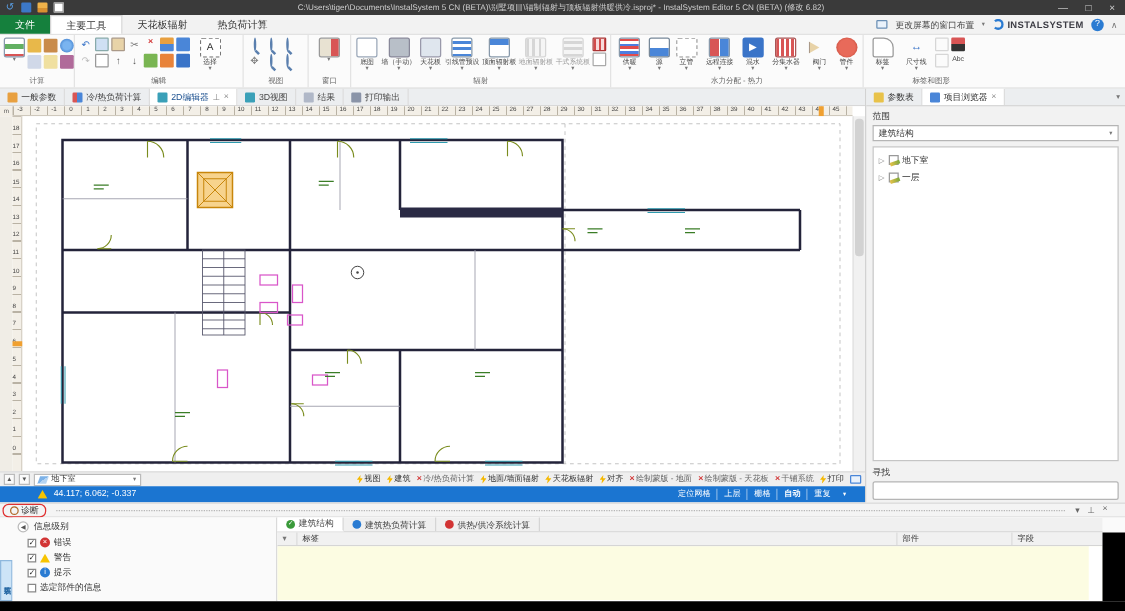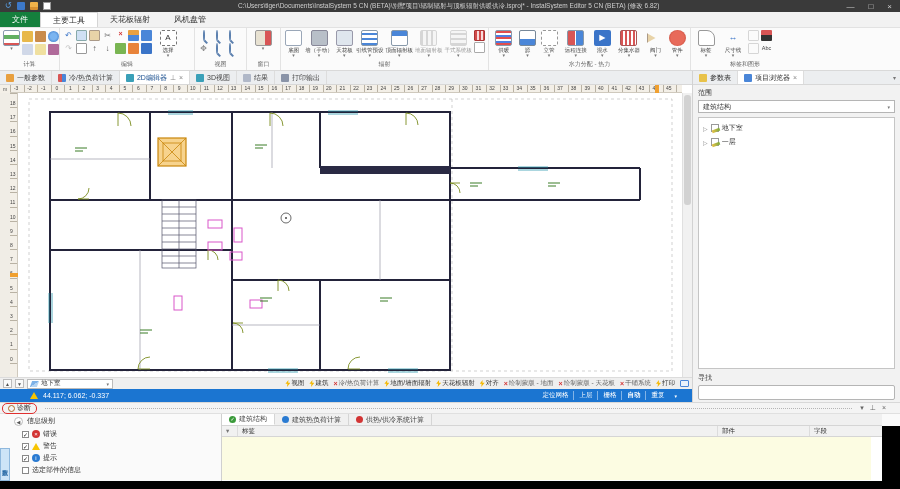--- a/index.html
+++ b/index.html
@@ -151,21 +151,32 @@
       <span>—</span>
       <span>□</span>
       <span>×</span>
     </div>
   </div>
 
   <div class="abs tabsrow">
     <div class="rtab file">文件</div>
     <div class="rtab active">主要工具</div>
     <div class="rtab">天花板辐射</div>
-    <div class="rtab">风机盘管</div>
+    <div class="rtab">热负荷计算</div>
+    <div class="tabsrow-right">
+      <span class="mon-ic"></span>
+      <span>更改屏幕的窗口布置</span>
+      <span style="font-size:5px;color:#777;">▾</span>
+      <span class="brand">
+          <span class="swirl"></span>
+          <span>INSTALSYSTEM</span>
+        </span>
+      <span class="helpdot">?</span>
+      <span style="color:#777;">∧</span>
+    </div>
   </div>
 
   <div class="abs ribbon">
 
     <div class="rgroup" style="width:60px;">
       <div class="bigitem" style="width:22px;">
         <span class="i18" style="background:linear-gradient(180deg,#fff 0 4px,#63b063 4px 8px,#fff 8px 12px,#d85555 12px 16px);border:1px solid #8a9aae;"></span>
         <span class="caret">▾</span>
       </div>
       <div class="smallgrid3" style="margin-top:1px;">

